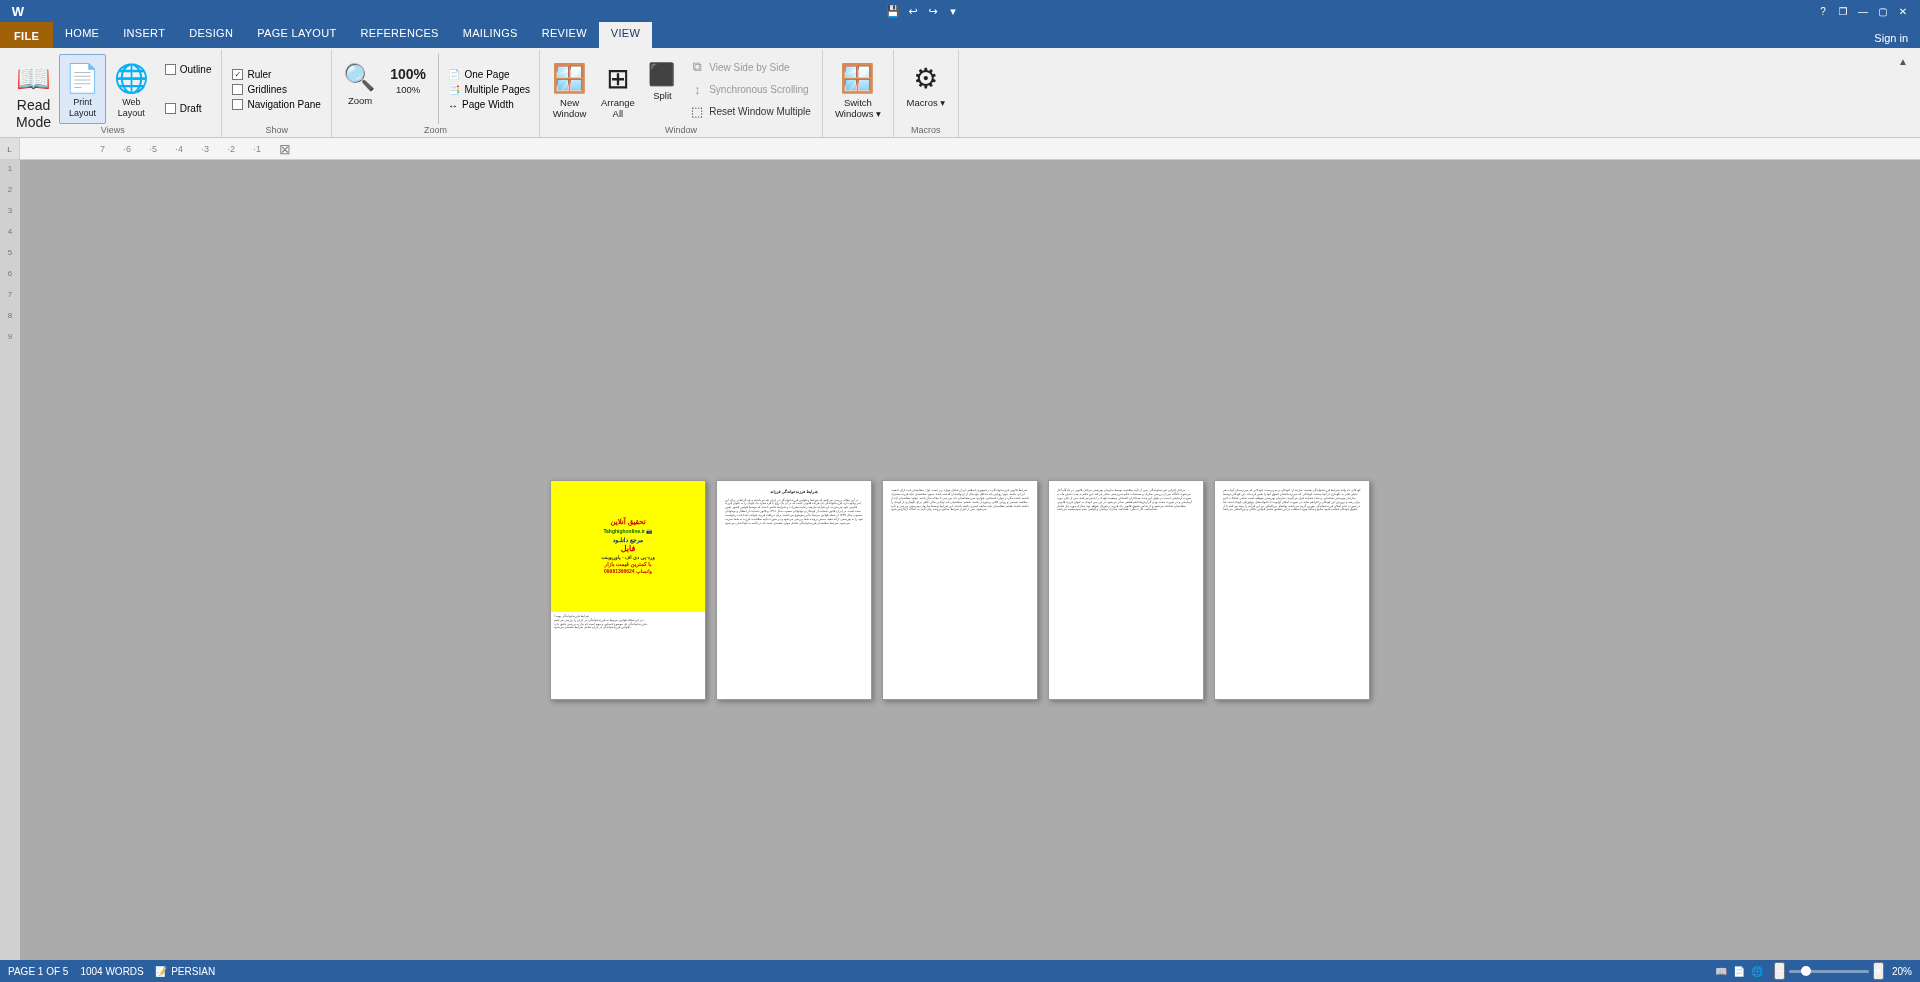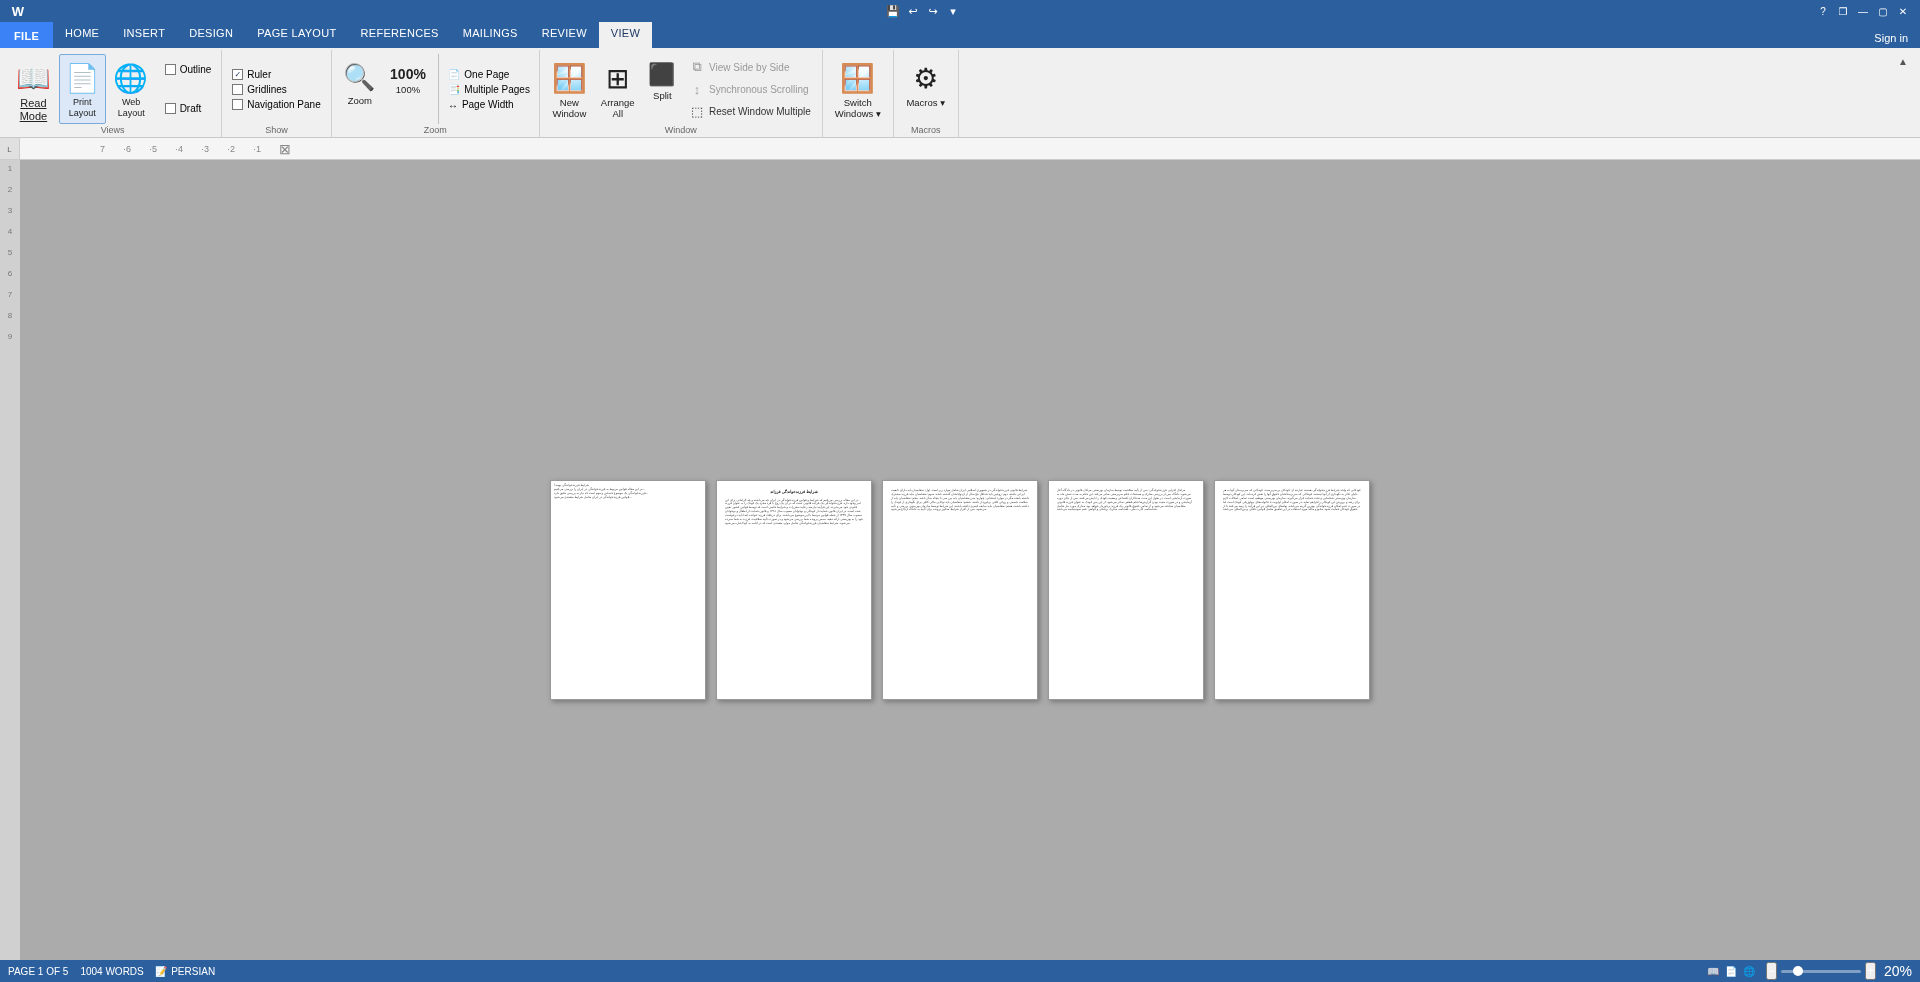--- a/index.html
+++ b/index.html
@@ -40,21 +40,21 @@
       padding: 4px 12px 9px;
       color: white;
       font-size: 11px;
       cursor: pointer;
       height: 26px;
       display: flex; align-items: center;
       font-weight: normal;
       letter-spacing: 0.3px;
     }
     .ribbon-tab.file-tab {
-      background: #3b82f6;
+      background: #a16207;
       font-weight: bold;
       padding: 4px 14px 3px;
     }
     .ribbon-tab.active {
       background: #f0f0f0;
       color: #1f3864;
       font-weight: normal;
     }
     .sign-in { color: white; font-size: 11px; margin-left: auto; padding: 4px 12px; cursor: pointer; }
 
@@ -241,21 +241,21 @@
     }
     .slider-track {
       width: 80px; height: 3px; background: rgba(255,255,255,0.4);
       border-radius: 2px; position: relative;
     }
     .slider-thumb {
       width: 10px; height: 10px;
       background: white; border-radius: 50%;
       position: absolute; top: -3.5px; left: 15%;
     }
-    .zoom-pct { font-size: 14px; }
+    .zoom-pct { font-size: 10px; }
     .qat-btn {
       width: 18px; height: 16px;
       background: transparent; border: none;
       color: white; cursor: pointer;
       display: flex; align-items: center; justify-content: center;
       font-size: 11px;
     }
 
     
     .view-large-btn {
@@ -317,21 +317,21 @@
   <div class="sign-in">Sign in</div>
 </div>
 
 <div class="ribbon">
 
   <div class="ribbon-group">
     <div class="ribbon-group-content">
 
       <div class="view-large-btn">
         <div class="view-large-icon">📖</div>
-        <div style="font-size:11px;line-height:1.2;text-decoration:underline;">Read<br>Mode</div>
+        <div style="font-size:14px;line-height:1.2;">Read<br>Mode</div>
       </div>
 
       <div class="view-large-btn active">
         <div class="view-large-icon">📄</div>
         <div style="font-size:9px;line-height:1.2;">Print<br>Layout</div>
       </div>
 
       <div class="view-large-btn">
         <div class="view-large-icon">🌐</div>
         <div style="font-size:9px;line-height:1.2;">Web<br>Layout</div>
@@ -487,20 +487,29 @@
     <span>6</span>
     <span>7</span>
     <span>8</span>
     <span>9</span>
   </div>
 
   <div class="pages-container">
 
     <div class="page-thumb">
       <div style="height:100%;display:flex;flex-direction:column;">
+        <div class="page1-ad">
+          <div style="font-size:7px;font-weight:bold;color:#cc0000;margin-bottom:2px;">تحقیق آنلاین</div>
+          <div style="font-size:5px;color:#006600;margin-bottom:2px;">Tahghighonline.ir 📸</div>
+          <div style="font-size:6px;font-weight:bold;color:#003399;margin-bottom:1px;">مرجع دانلـود</div>
+          <div style="font-size:8px;font-weight:bold;color:#cc0000;margin-bottom:1px;">فایل</div>
+          <div style="font-size:5px;color:#333;margin-bottom:1px;">ورد-پی دی اف - پاورپوینت</div>
+          <div style="font-size:5.5px;font-weight:bold;color:#cc0000;margin-bottom:1px;">با کمترین قیمت بازار</div>
+          <div style="font-size:5px;color:#cc0000;font-weight:bold;">09981366624 واتساپ</div>
+        </div>
         <div style="padding:3px;font-size:3px;line-height:1.3;color:#333;overflow:hidden;">
           شرایط فرزندخواندگی بهینه؟<br>
           در این مقاله قوانین مربوط به فرزندخواندگی در ایران را بررسی می‌کنیم...<br>
           فرزندخواندگی یک موضوع حساس و مهم است که نیاز به بررسی دقیق دارد...<br>
           قوانین فرزندخواندگی در ایران شامل شرایط متعددی می‌شود...
         </div>
       </div>
     </div>
 
     <div class="page-thumb">

